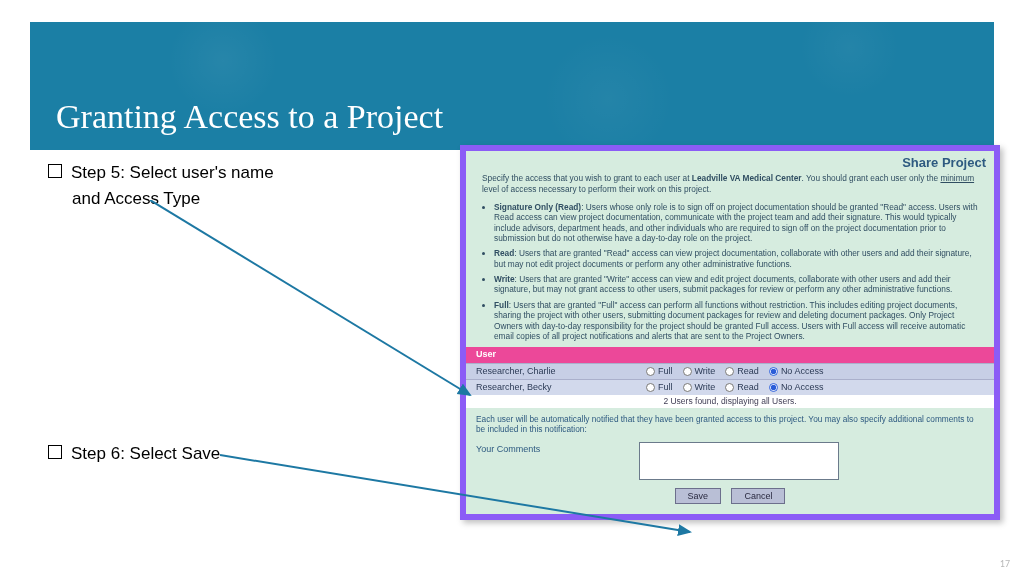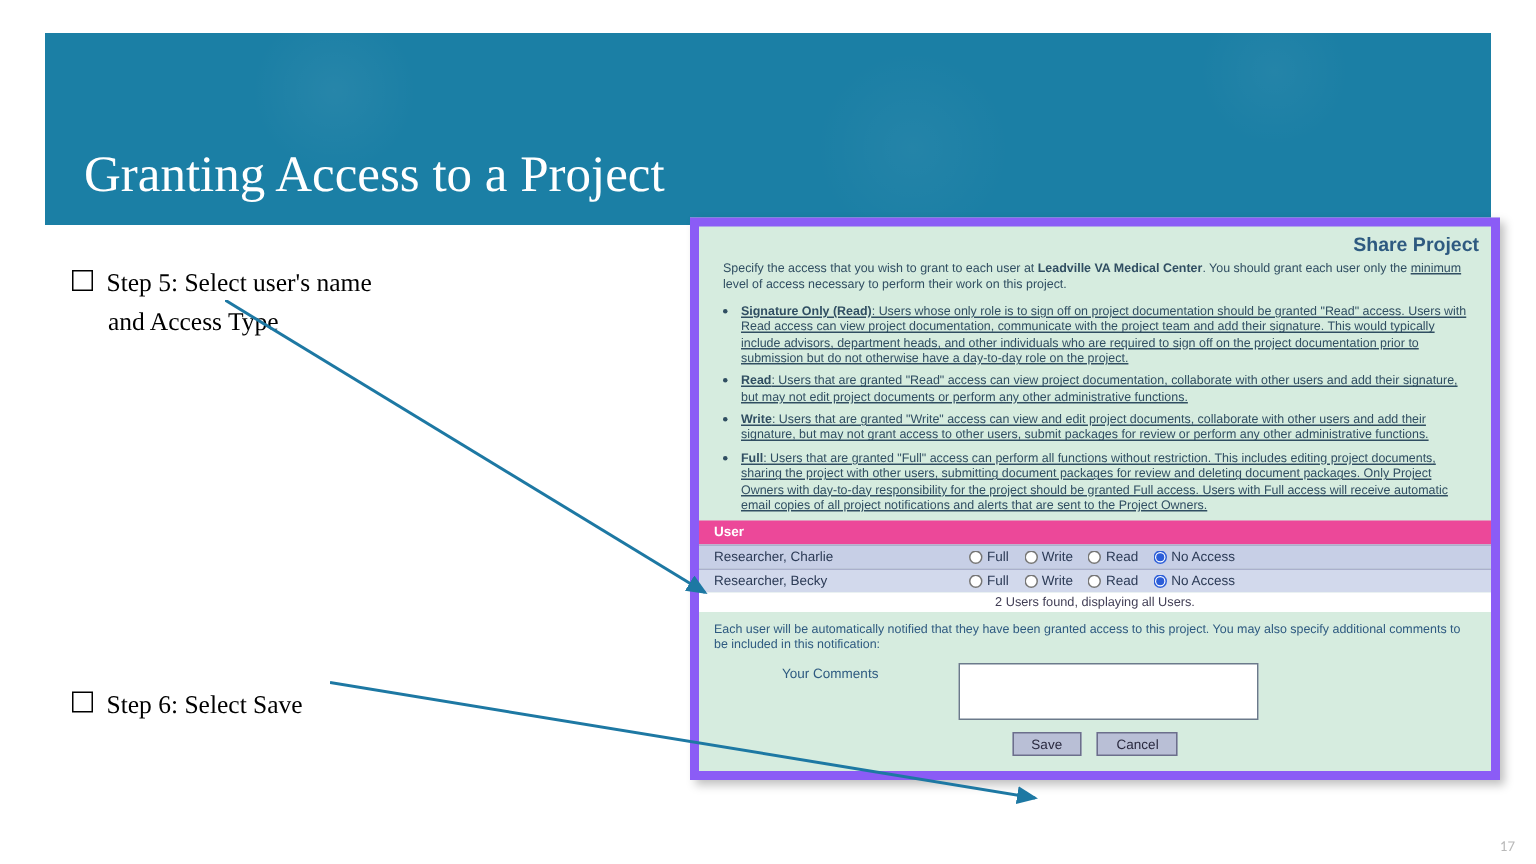--- a/index.html
+++ b/index.html
@@ -28,23 +28,23 @@
   }
   .banner h1 {
     color: #fff;
     font-weight: 400;
     font-size: 34px;
     font-family: Georgia, serif;
   }
   .steps {
     position: absolute;
     left: 48px;
-    top: 176px;
+    top: 160px;
     width: 300px;
-    font-family: Liberation Serif, serif;
+    font-family: Liberation Sans, sans-serif;
     font-size: 17px;
     color: #000;
   }
   .step-row { display: flex; align-items: flex-start; line-height: 1.5; }
   .step-marker {
     width: 14px; height: 14px;
     border: 1.5px solid #000;
     margin: 4px 9px 0 0;
     flex: 0 0 auto;
   }
@@ -72,21 +72,21 @@
     padding: 4px 8px 2px;
   }
   .proj-title {
     font-weight: bold;
     font-size: 9px;
     color: #33546e;
     padding: 2px 10px 6px;
   }
   .intro { padding: 0 16px 4px; }
   .intro .u { text-decoration: underline; }
-  ul.roles { list-style: disc; margin: 4px 10px 6px 28px; text-decoration: underline; }
+  ul.roles { list-style: disc; margin: 4px 10px 6px 28px; }
   ul.roles li { margin-bottom: 5px; }
   ul.roles b { font-weight: bold; }
   .thead {
     display: flex;
     background: #ec4899;
     color: #fff;
     font-weight: bold;
     font-size: 9px;
     padding: 2px 10px;
   }
@@ -114,21 +114,21 @@
   }
   .note { padding: 6px 10px 4px; color: #2e5a80; }
   .comment-row {
     display: flex;
     align-items: flex-start;
     padding: 4px 10px 6px;
     gap: 8px;
   }
   .comment-row label {
     width: 155px;
-    text-align: center;
+    text-align: left;
     color: #2e5a80;
     font-size: 9px;
     padding-top: 2px;
   }
   .comment-row textarea {
     width: 200px;
     height: 38px;
     border: 1px solid #6b7a8b;
     font-size: 9px;
     resize: none;

